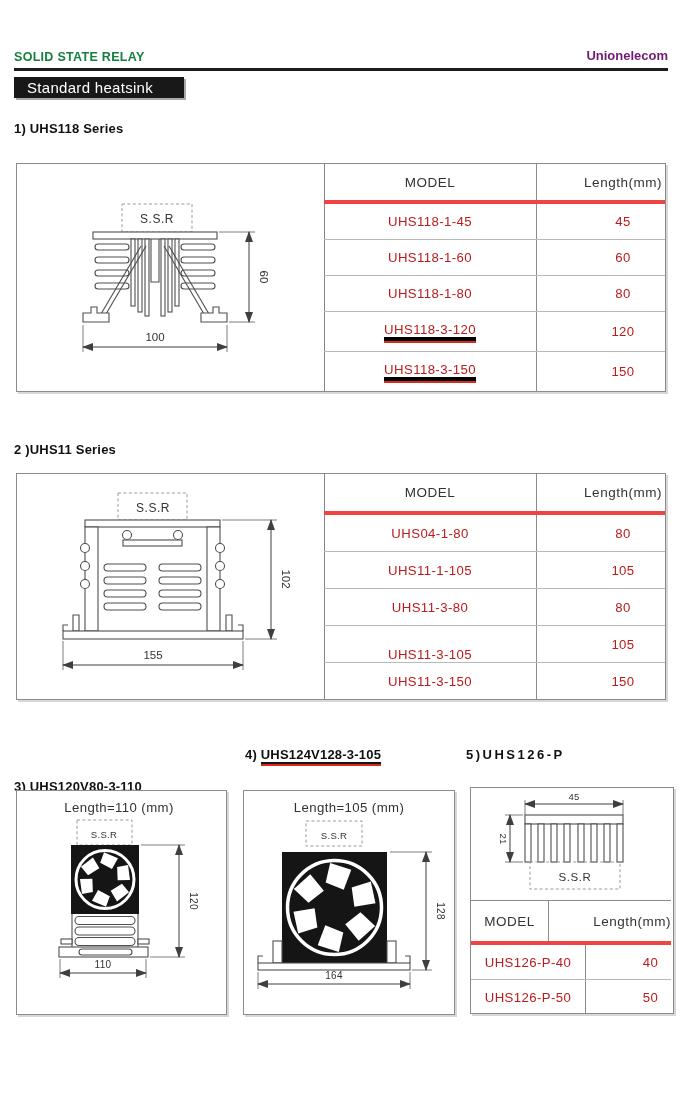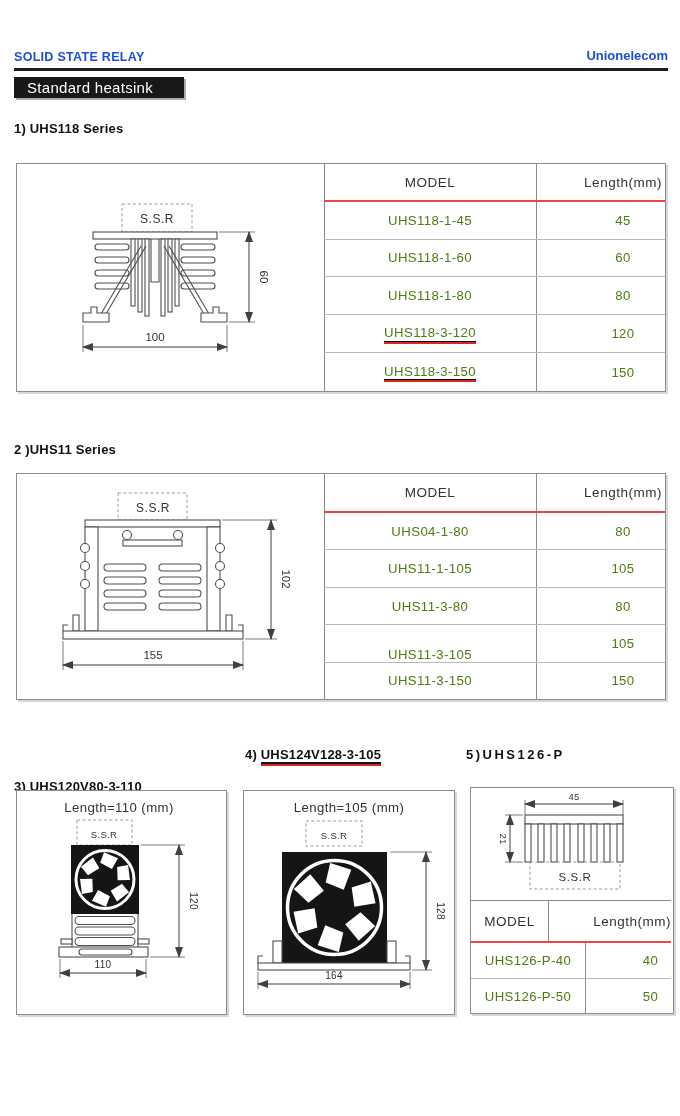--- a/index.html
+++ b/index.html
@@ -3,45 +3,45 @@
 <meta charset="utf-8">
 <style>
   html,body { margin:0; padding:0; background:#fff; }
   .page {
     position:relative; width:680px; height:1116px; background:#ffffff;
     font-family:"Liberation Sans", sans-serif; color:#3a3a3a; overflow:hidden;
   }
   .abs { position:absolute; }
 
   
-  .doc-title { left:14px; top:50px; font-size:12.5px; font-weight:700; letter-spacing:.3px; color:#1d4ed8; }
-  .brand     { right:12px; top:48px; font-size:13px; font-weight:700; color:#1d4ed8; }
+  .doc-title { left:14px; top:50px; font-size:12.5px; font-weight:700; letter-spacing:.3px; color:#15803d; }
+  .brand     { right:12px; top:48px; font-size:13px; font-weight:700; color:#701a75; }
   .hrule     { left:14px; top:68px; width:654px; height:3px; background:#1c1c1c; }
   .badge     { left:14px; top:77px; width:157px; height:21px; background:#181818; color:#fff;
                font-size:15px; font-weight:400; line-height:21px; padding-left:13px;
                box-shadow:2px 2px 0 #a9a9a9; letter-spacing:.3px; }
 
   .sec-title { font-size:13px; font-weight:700; color:#101010; letter-spacing:.2px; white-space:nowrap; }
 
   .box { background:#fff; border:1px solid #8b8b8b; box-shadow:2px 2px 0 rgba(150,150,150,.38); }
 
   .draw-zone { position:absolute; left:0; top:0; border-right:1px solid #858585; }
 
   
   .tbl { position:absolute; display:flex; flex-direction:column; }
   .trow { display:flex; flex:1 1 auto; border-top:1px solid #b9b9b9; min-height:0; }
-  .trow.head { flex:0 0 auto; border-top:none; border-bottom:2px solid #ef4444; }
+  .trow.head { flex:0 0 auto; border-top:none; border-bottom:4px solid #ef4444; }
   .trow.first { border-top:none; }
   .tc { display:flex; align-items:center; justify-content:center; font-size:13.2px;
-        letter-spacing:.4px; color:#4d7c0f; }
+        letter-spacing:.4px; color:#b91c1c; }
   .tc.hd { font-size:13.5px; color:#333; letter-spacing:.5px; }
   .tc.len { border-left:1px solid #8b8b8b; flex:1 1 auto;padding-left:44px; }
 
   
-  .u-red { display:inline-block; line-height:1.15; border-bottom:1px solid #000000;
+  .u-red { display:inline-block; line-height:1.15; border-bottom:4px solid #000000;
            box-shadow:0 2px 0 #da291c; }
   
   .title-u { display:inline-block; line-height:1.1; border-bottom:2px solid #141414;
              box-shadow:0 2px 0 #da291c; }
 
   .ls-wide { letter-spacing:2.5px; }
 
   
   svg .ol   { fill:none; stroke:#4f4f4f; stroke-width:1.1; }
   svg .olw  { fill:#fff; stroke:#4f4f4f; stroke-width:1.1; }

